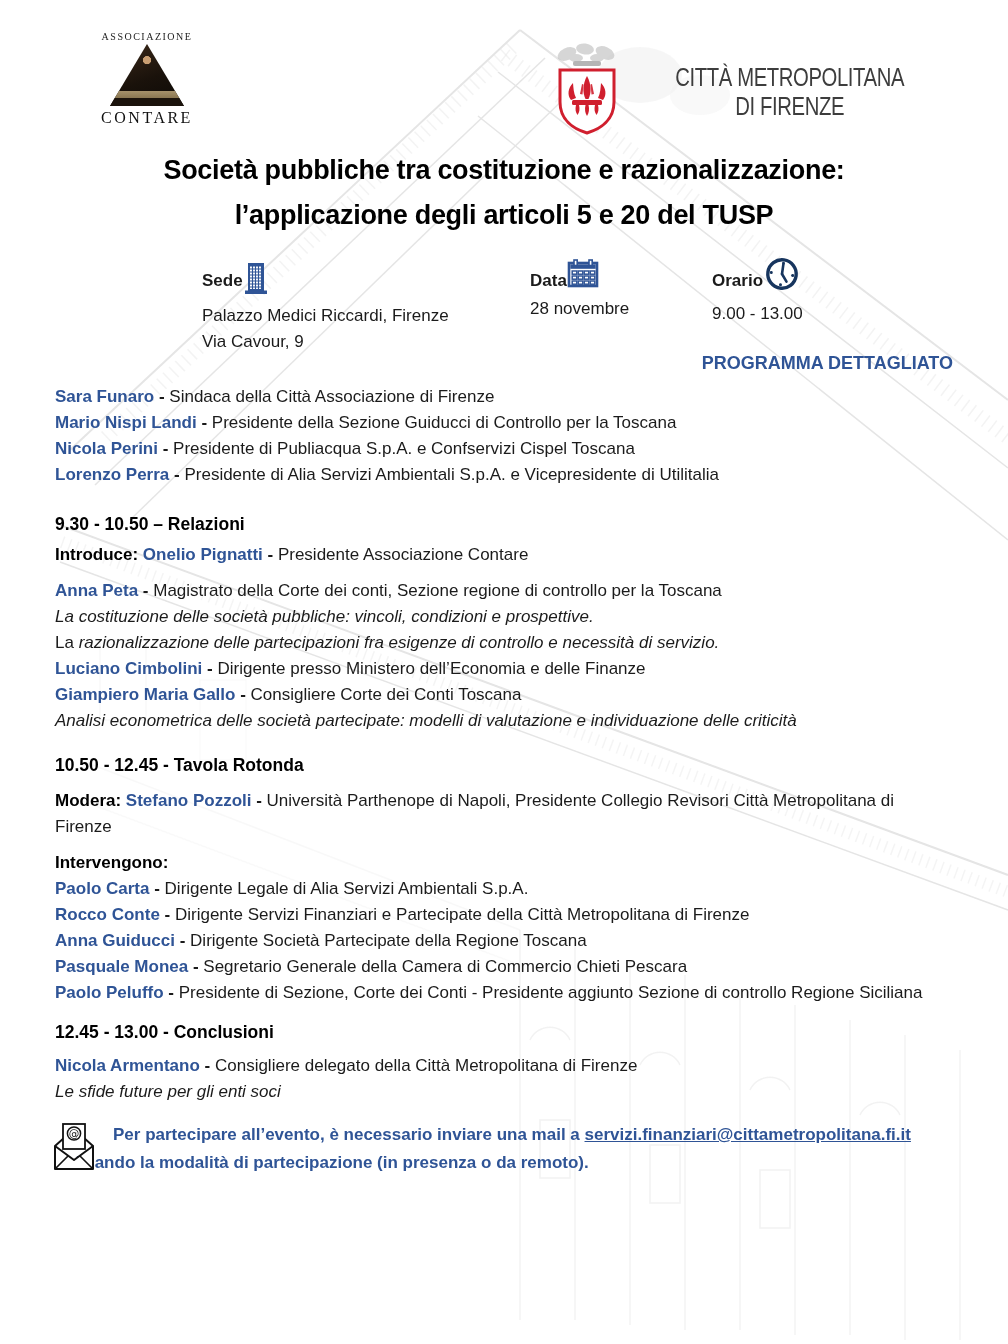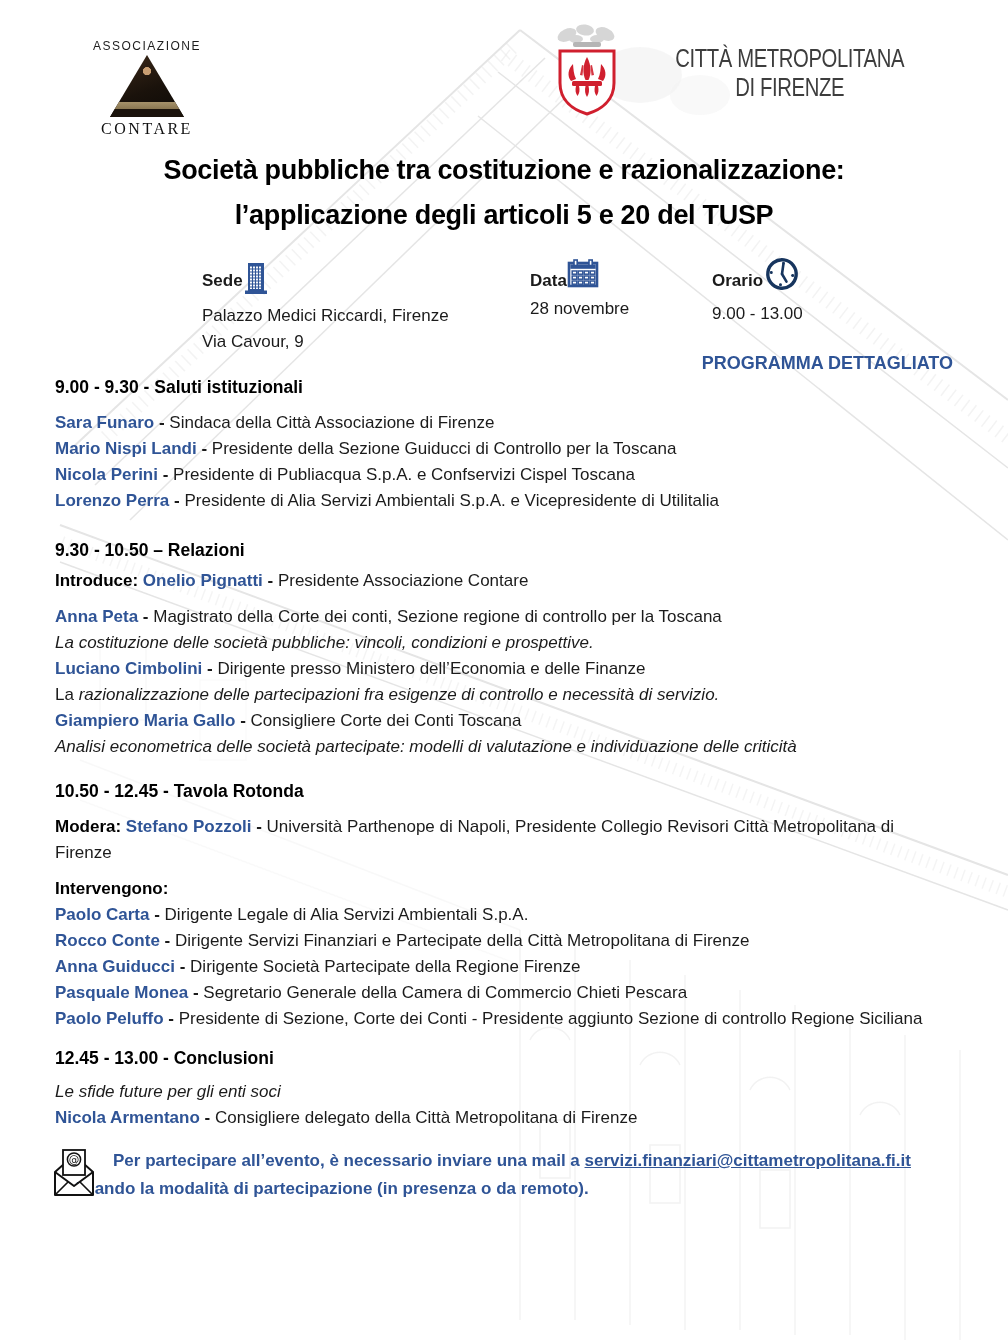--- a/index.html
+++ b/index.html
@@ -4,30 +4,30 @@
 <style>
   :root{ --blue:#2F5496; --navy:#17355E; --red:#D01F2E; --ink:#1b1b1b; }
   html,body{ margin:0; padding:0; background:#e8e8e8; }
   .page{ width:1008px; height:1344px; position:relative; background:#fff; overflow:hidden;
          font-family:"Liberation Sans",sans-serif; color:var(--ink); margin:0 auto; }
   .watermark{ position:absolute; inset:0; z-index:0; }
   .content{ position:absolute; inset:0; z-index:1; }
 
   
   .logo-contare{ position:absolute; left:92px; top:31px; width:110px; text-align:center; }
-  .lc-top{ font-family:Liberation Sans, sans-serif; font-size:12px; letter-spacing:1.5px; color:#1d1d1d; white-space:nowrap;margin-top:8px; }
+  .lc-top{ font-family:Liberation Serif, serif; font-size:10px; letter-spacing:1.5px; color:#1d1d1d; white-space:nowrap; }
   .lc-tri{ width:74px; height:62px; margin:2px auto 3px;
            clip-path:polygon(50% 0,100% 100%,0 100%);
            background:
              radial-gradient(circle at 50% 26%, #c99e72 0 6.5%, rgba(0,0,0,0) 7.5%),
              linear-gradient(to bottom, rgba(0,0,0,0) 76%, #a5916a 76%, #8a7752 87%, #1b130c 87%),
              linear-gradient(160deg, #3d2a1a 0%, #1a120b 55%, #0c0906 100%); }
   .lc-bottom{ font-family:"Liberation Serif",serif; font-size:16px; letter-spacing:2.5px; color:#111; }
 
-  .logo-city{ position:absolute; right:72px; top:23px; display:flex; align-items:center; gap:20px; }
+  .logo-city{ position:absolute; right:72px; top:42px; display:flex; align-items:center; gap:20px; }
   .city-name{ text-align:center; color:#3d3d3d; font-size:26px; line-height:29px;
               transform:scaleX(.78); transform-origin:center; white-space:nowrap; letter-spacing:-.5px; }
 
   
   .title{ margin:148px 0 0; text-align:center; font-size:27px; line-height:45px;
           font-weight:bold; color:#000; letter-spacing:-.3px; }
   .title span{ display:block; }
 
   .body-col{ padding:0 55px; position:relative; }
 
@@ -212,56 +212,55 @@
                 <path d="M19,19 L24.5,26" stroke="#17355E" stroke-width="2.6" stroke-linecap="round"></path>
               </svg>
             </span>
           </div>
           <div class="val">9.00 - 13.00</div>
         </div>
       </div>
 
       <p class="prog-head">PROGRAMMA DETTAGLIATO</p>
 
-      <p class="sec-head">9.00 - 9.30 - Saluti istituzionali</p>
       <div class="block mt10">
         <p class="line"><span class="nm">Sara Funaro</span><span class="sep"> - </span><span>Sindaca della Città Associazione di Firenze</span></p>
         <p class="line"><span class="nm">Mario Nispi Landi</span><span class="sep"> - </span><span>Presidente della Sezione Guiducci di Controllo per la Toscana</span></p>
         <p class="line"><span class="nm">Nicola Perini</span><span class="sep"> - </span><span>Presidente di Publiacqua S.p.A. e Confservizi Cispel Toscana</span></p>
         <p class="line"><span class="nm">Lorenzo Perra</span><span class="sep"> - </span><span>Presidente di Alia Servizi Ambientali S.p.A. e Vicepresidente di Utilitalia</span></p>
       </div>
 
       <p class="sec-head mt23">9.30 - 10.50 – Relazioni</p>
       <p class="line mt5"><span class="plabel">Introduce:</span> <span class="nm">Onelio Pignatti</span><span class="sep"> - </span><span>Presidente Associazione Contare</span></p>
 
       <div class="block mt10">
         <p class="line"><span class="nm">Anna Peta</span><span class="sep"> - </span><span>Magistrato della Corte dei conti, Sezione regione di controllo per la Toscana</span></p>
         <p class="line"><span></span><span class="topic">La costituzione delle società pubbliche: vincoli, condizioni e prospettive.</span></p>
+        <p class="line"><span>La </span><span class="topic">razionalizzazione delle partecipazioni fra esigenze di controllo e necessità di servizio.</span></p>
         <p class="line"><span class="nm">Luciano Cimbolini</span><span class="sep"> - </span><span>Dirigente presso Ministero dell’Economia e delle Finanze</span></p>
-        <p class="line"><span>La </span><span class="topic">razionalizzazione delle partecipazioni fra esigenze di controllo e necessità di servizio.</span></p>
         <p class="line"><span class="nm">Giampiero Maria Gallo</span><span class="sep"> - </span><span>Consigliere Corte dei Conti Toscana</span></p>
         <p class="line"><span></span><span class="topic">Analisi econometrica delle società partecipate: modelli di valutazione e individuazione delle criticità</span></p>
       </div>
 
       <p class="sec-head mt18">10.50 - 12.45 - Tavola Rotonda</p>
       <p class="line mt10"><span class="plabel">Modera:</span> <span class="nm">Stefano Pozzoli</span><span class="sep"> - </span><span>Università Parthenope di Napoli, Presidente Collegio Revisori Città Metropolitana di Firenze</span></p>
 
       <p class="line plabel mt10">Intervengono:</p>
       <div class="block">
         <p class="line"><span class="nm">Paolo Carta</span><span class="sep"> - </span><span>Dirigente Legale di Alia Servizi Ambientali S.p.A.</span></p>
         <p class="line"><span class="nm">Rocco Conte</span><span class="sep"> - </span><span>Dirigente Servizi Finanziari e Partecipate della Città Metropolitana di Firenze</span></p>
-        <p class="line"><span class="nm">Anna Guiducci</span><span class="sep"> - </span><span>Dirigente Società Partecipate della Regione Firenze</span></p>
+        <p class="line"><span class="nm">Anna Guiducci</span><span class="sep"> - </span><span>Dirigente Società Partecipate della Regione Toscana</span></p>
         <p class="line"><span class="nm">Pasquale Monea</span><span class="sep"> - </span><span>Segretario Generale della Camera di Commercio Chieti Pescara</span></p>
         <p class="line"><span class="nm">Paolo Peluffo</span><span class="sep"> - </span><span>Presidente di Sezione, Corte dei Conti - Presidente aggiunto Sezione di controllo Regione Siciliana</span></p>
       </div>
 
       <p class="sec-head mt13">12.45 - 13.00 - Conclusioni</p>
       <div class="block mt8">
+        <p class="line"><span class="nm">Nicola Armentano</span><span class="sep"> - </span><span>Consigliere delegato della Città Metropolitana di Firenze</span></p>
         <p class="line topic">Le sfide future per gli enti soci</p>
-        <p class="line"><span class="nm">Nicola Armentano</span><span class="sep"> - </span><span>Consigliere delegato della Città Metropolitana di Firenze</span></p>
       </div>
 
       <div class="footer">
         <span class="env">
           <svg width="46" height="52" viewBox="0 0 46 52">
             <path d="M4,25 L23,8 L42,25" fill="none" stroke="#111" stroke-width="2"></path>
             <rect x="12" y="3" width="22" height="25" fill="#fff" stroke="#111" stroke-width="1.8"></rect>
             <circle cx="23" cy="12.5" r="6.6" fill="#fff" stroke="#111" stroke-width="1.5"></circle>
             <text x="23" y="16.3" font-size="10.5" text-anchor="middle" fill="#111" font-family="DejaVu Sans, sans-serif">@</text>
             <path d="M4,25 L4,48 L42,48 L42,25 L23,39 Z" fill="#fff" stroke="#111" stroke-width="2" stroke-linejoin="round"></path>

